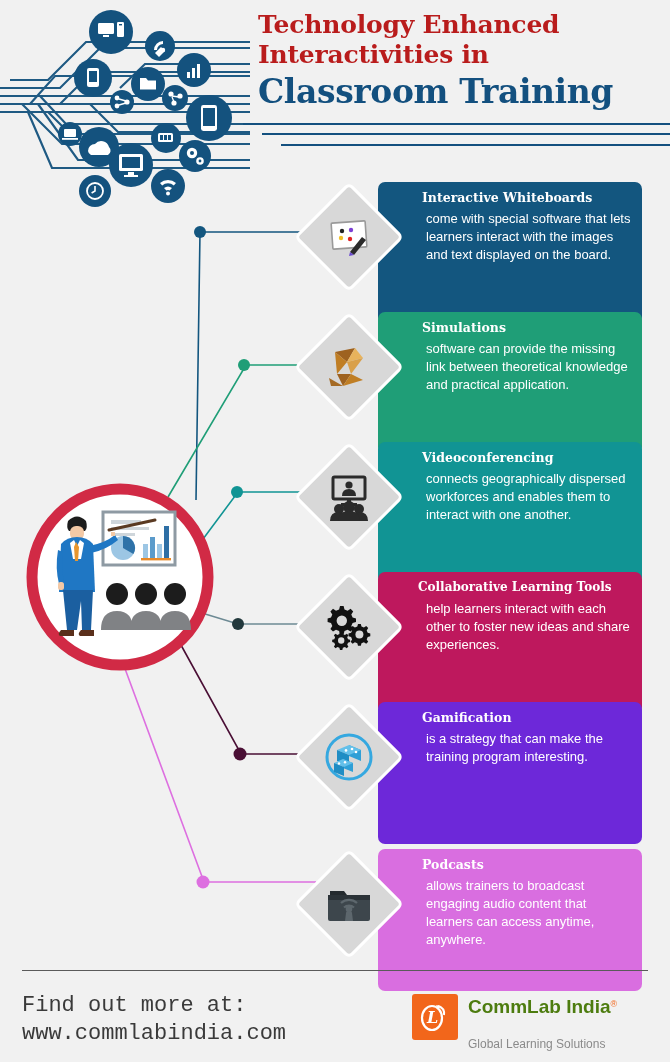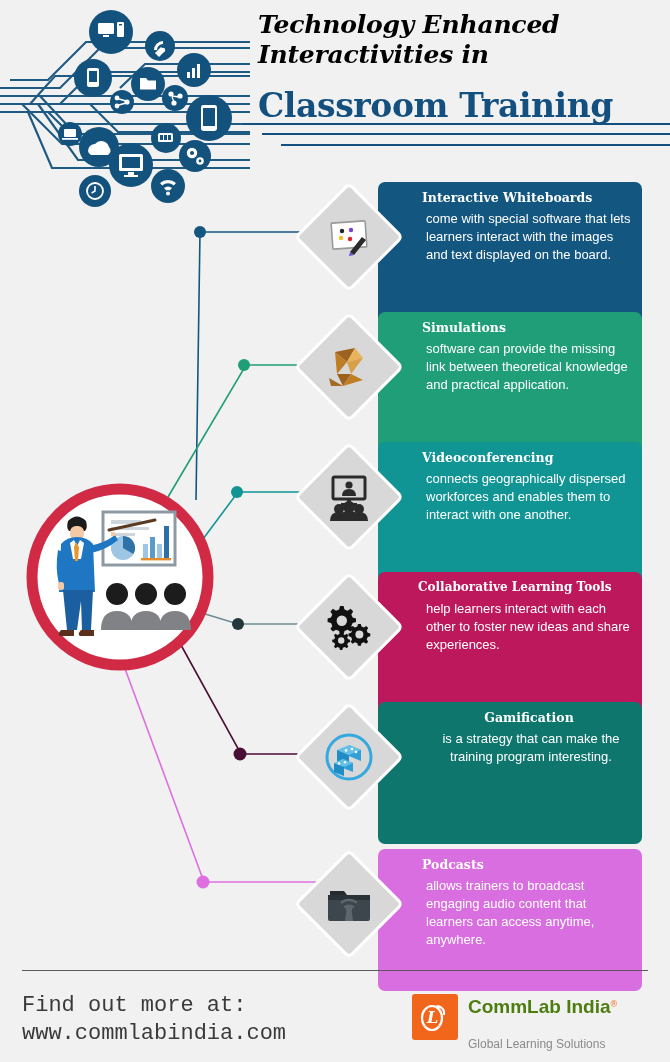--- a/index.html
+++ b/index.html
@@ -11,34 +11,33 @@
     overflow:hidden;
   }
   .stage { position:absolute; left:0; top:0; width:670px; height:1062px; }
 
   
   .header { position:absolute; left:0; top:0; width:670px; height:178px; }
   .title-wrap { position:absolute; left:258px; top:10px; width:400px; }
   .t-line1, .t-line2 {
     font-family:"DejaVu Serif", serif;
     font-weight:bold;
-    color:#000000;
+    color:#b91c1c;
     font-size:25px;
     line-height:30px;
     letter-spacing:-0.2px;
-    font-style:italic;
   }
   .t-line3 {
     font-family:"DejaVu Serif", serif;
     font-weight:bold;
     color:#13507f;
     font-size:33px;
     line-height:39px;
     letter-spacing:-0.4px;
-    margin-top:16px;
+    margin-top:2px;
   }
   .rule { position:absolute; height:0; border-top:2px solid #13507f; }
   .rule.r1 { left:243px; top:123px; width:427px; }
   .rule.r2 { left:262px; top:133px; width:408px; }
   .rule.r3 { left:281px; top:144px; width:389px; }
 
   
   .tech { position:absolute; left:0px; top:8px; width:250px; height:200px; }
 
   
@@ -368,21 +367,21 @@
             <path d="M15 28 l2.3 0 l.6 2.1 l2 .8 l1.9 -1.2 l1.6 1.6 l-1.2 1.9 l.8 2 l2.1 .6 l0 2.3 l-2.1 .6 l-.8 2 l1.2 1.9 l-1.6 1.6 l-1.9 -1.2 l-2 .8 l-.6 2.1 l-2.3 0 l-.6 -2.1 l-2 -.8 l-1.9 1.2 l-1.6 -1.6 l1.2 -1.9 l-.8 -2 l-2.1 -.6 l0 -2.3 l2.1 -.6 l.8 -2 l-1.2 -1.9 l1.6 -1.6 l1.9 1.2 l2 -.8z"></path>
           </g>
           <circle cx="16.2" cy="36.5" r="3.2" fill="#d8d8d8"></circle>
         </svg>
       </div>
     </div>
     <div class="ctitle">Collaborative Learning Tools</div>
     <div class="cbody">help learners interact with each other to foster new ideas and share experiences.</div>
   </div>
 
-  <div class="card" id="card4" style="top: 702px; background: #0f766e; text-align: center;">
+  <div class="card" id="card4" style="top: 702px; background: #6d28d9;">
     <div class="badge">
       <div class="glyph">
         <svg width="52" height="52" viewBox="0 0 52 52">
           <circle cx="26" cy="26" r="22" fill="none" stroke="#35a8e0" stroke-width="3"></circle>
 
           <path d="M26 14 L38 19 L38 30 L26 25z" fill="#2f9fd6"></path>
           <path d="M26 14 L38 19 L26 24 L14 19z" fill="#63c0ea"></path>
           <path d="M14 19 L26 24 L26 35 L14 30z" fill="#1f8dc4"></path>
 
           <path d="M20 28 L30 32 L30 41 L20 37z" fill="#2f9fd6"></path>

